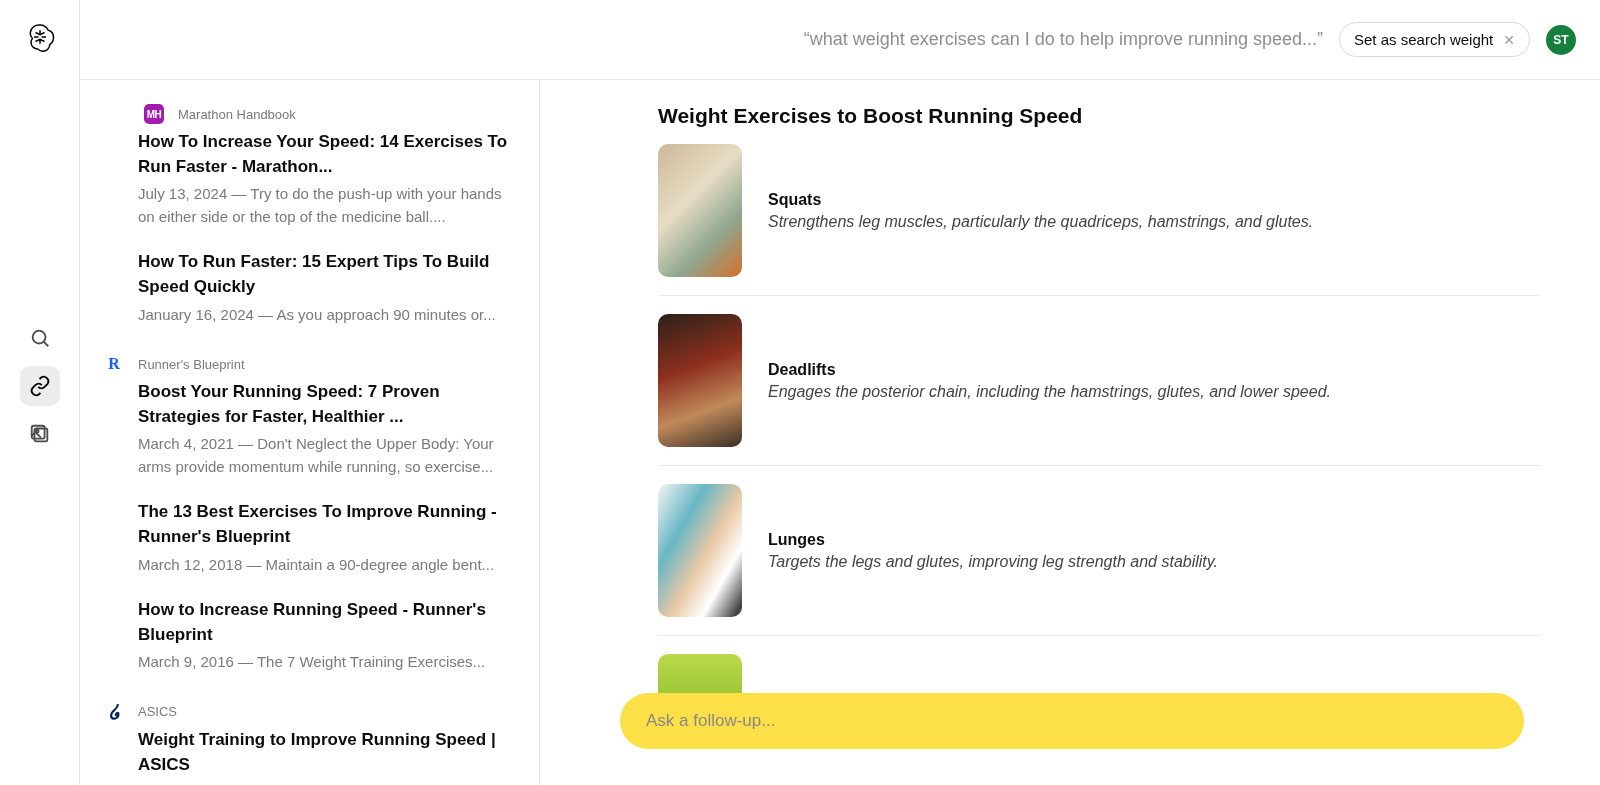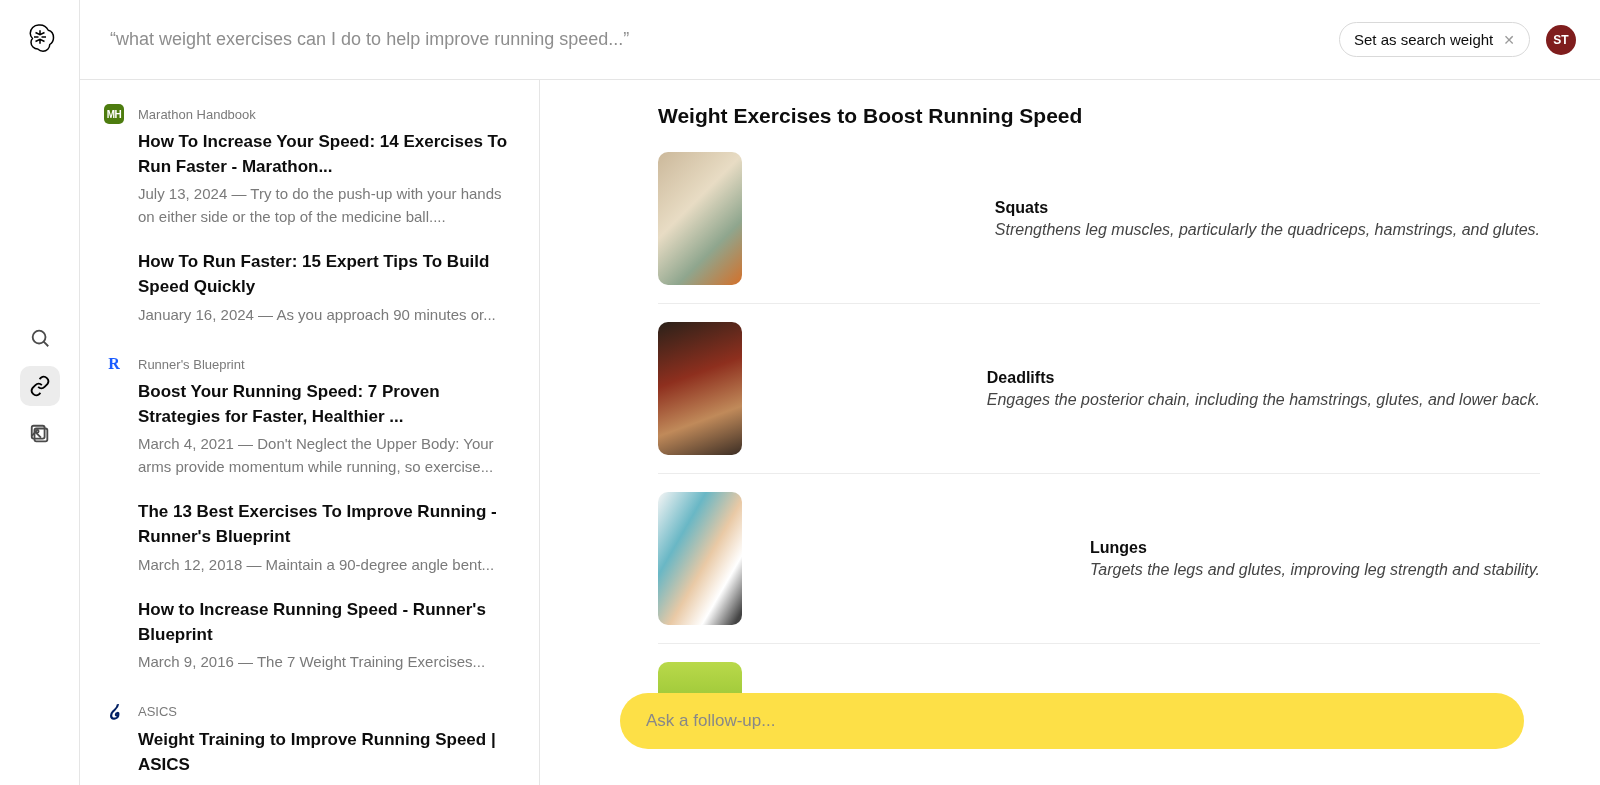--- a/index.html
+++ b/index.html
@@ -36,34 +36,35 @@
   .rail-btn svg { width:22px; height:22px; }
 
   
   .content { flex:1; display:flex; flex-direction:column; }
   .header {
     height: 80px;
     border-bottom: 1px solid #e5e5e5;
     display:flex; align-items:center;
     padding: 0 24px 0 30px;
     gap: 16px;
+    text-align: right;
   }
   .query { color:#8e8e8e; font-size:18px; flex:1; }
   .set-engine {
     display:flex; align-items:center; gap:10px;
     border:1px solid #d9d9d9;
     border-radius: 20px;
     padding: 8px 14px;
     font-size:15px;
     cursor:pointer;
   }
   .set-engine .x { color:#9a9a9a; font-size:14px; }
   .avatar {
     width:30px; height:30px; border-radius:50%;
-    background:#7f1d1d; color:#fff;
+    background:#15803d; color:#fff;
     display:flex; align-items:center; justify-content:center;
     font-size:12px; font-weight:600;
   }
 
   
   .body { flex:1; display:flex; overflow:hidden; position: relative;}
   .sidebar {
     width: 460px;
     border-right: 1px solid #e5e5e5;
     padding: 24px 24px 24px 24px;
@@ -71,37 +72,36 @@
   }
   .source-group { margin-bottom: 28px; }
   .source-head {
     display:flex; align-items:center; gap:14px; margin-bottom:6px;
   }
   .favicon {
     width:20px; height:20px; border-radius:5px;
     display:flex; align-items:center; justify-content:center;
     font-size:10px; font-weight:700; flex-shrink:0;
   }
-  .fav-mh { background:#4d7c0f; color:#fff; letter-spacing:-0.5px;}
+  .fav-mh { background:#a21caf; color:#fff; letter-spacing:-0.5px;margin-left:40px;}
   .fav-rb { color:#1a5cff; font-family: Georgia, serif; font-size:16px; font-weight:700; background:transparent;}
   .fav-asics { color:#001e62; font-style:italic; font-size:18px; background:transparent; transform: rotate(-10deg);}
   .source-name { color:#7a7a7a; font-size:13px; }
   .article { margin-left: 34px; margin-bottom: 22px; cursor:pointer;}
   .article-title { font-weight:700; font-size:17px; line-height:1.45; color:#0d0d0d; margin-bottom:4px;}
   .article-snip { color:#7a7a7a; font-size:15px; line-height:1.5; }
 
   
   .main { flex:1; padding: 24px 60px 0 118px; overflow-y:auto; position:relative;}
-  .answer-title { font-size:21px; font-weight:700; margin-bottom:24px; }
+  .answer-title { font-size:21px; font-weight:700; margin-bottom:16px; }
   .exercise {
     display:flex; align-items:center; gap:26px;
     padding: 0 0 18px 0;
     border-bottom:1px solid #ececec;
     margin-bottom:18px;
-    justify-content:space-between;
   }
   .ex-img {
     width:84px; height:133px; border-radius:10px;
     flex-shrink:0;
   }
   .ex-img.squats { background: linear-gradient(135deg,#cbb89a 0%, #e8dcc4 40%, #8fa68e 70%, #d4702a 100%);}
   .ex-img.deadlifts { background: linear-gradient(160deg,#2a2119 0%, #8e2f1e 40%, #c08a5a 70%, #3b2d24 100%);}
   .ex-img.lunges { background: linear-gradient(120deg,#f5f5f5 0%, #69b7c5 30%, #e9c9a5 55%, #ffffff 75%, #444 95%);}
   .ex-img.next { background: linear-gradient(180deg,#b9d94a 0%, #8fbf2f 100%);}
   .ex-text {}
@@ -223,21 +223,21 @@
               <div class="ex-img squats"></div>
               <div class="ex-text">
                 <div class="ex-name">Squats</div>
                 <div class="ex-desc">Strengthens leg muscles, particularly the quadriceps, hamstrings, and glutes.</div>
               </div>
             </div>
             <div class="exercise">
               <div class="ex-img deadlifts"></div>
               <div class="ex-text">
                 <div class="ex-name">Deadlifts</div>
-                <div class="ex-desc">Engages the posterior chain, including the hamstrings, glutes, and lower back.</div>
+                <div class="ex-desc">Engages the posterior chain, including the hamstrings, glutes, and lower speed.</div>
               </div>
             </div>
             <div class="exercise">
               <div class="ex-img lunges"></div>
               <div class="ex-text">
                 <div class="ex-name">Lunges</div>
                 <div class="ex-desc">Targets the legs and glutes, improving leg strength and stability.</div>
               </div>
             </div>
           </div>

